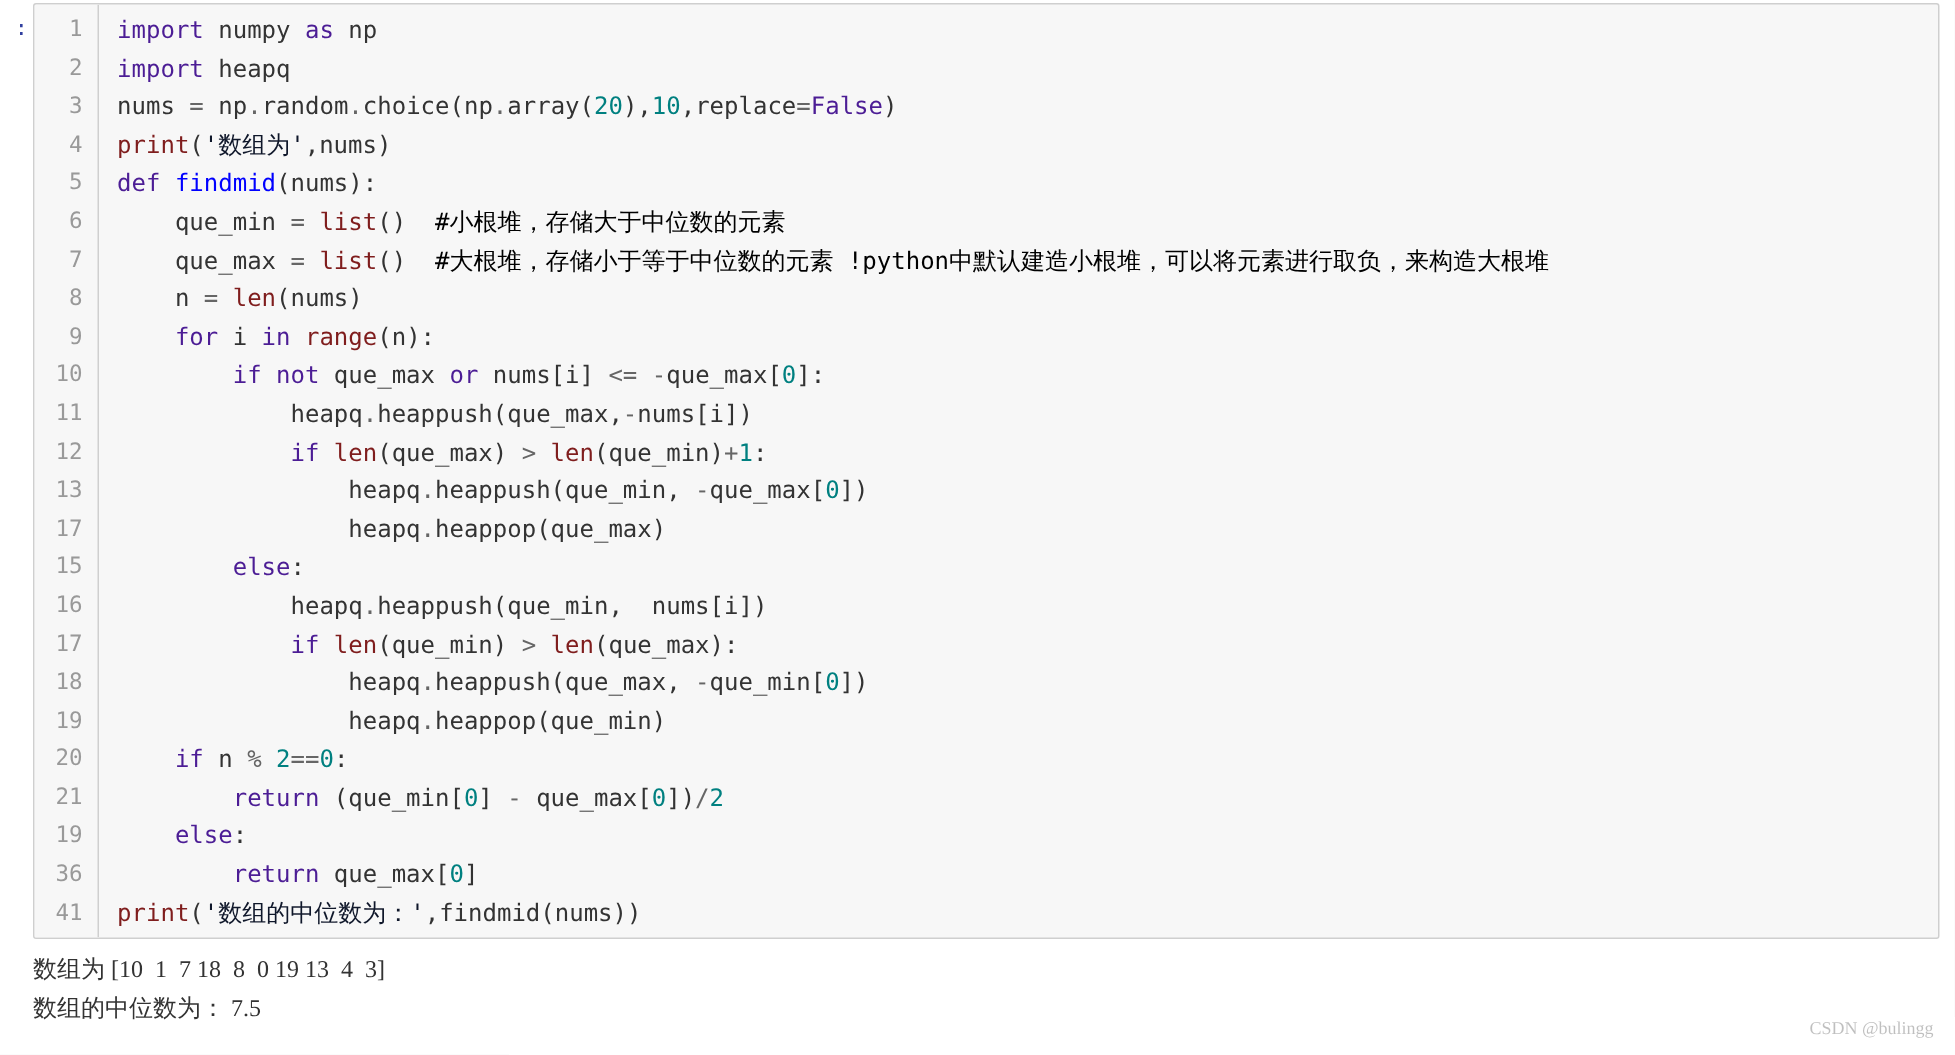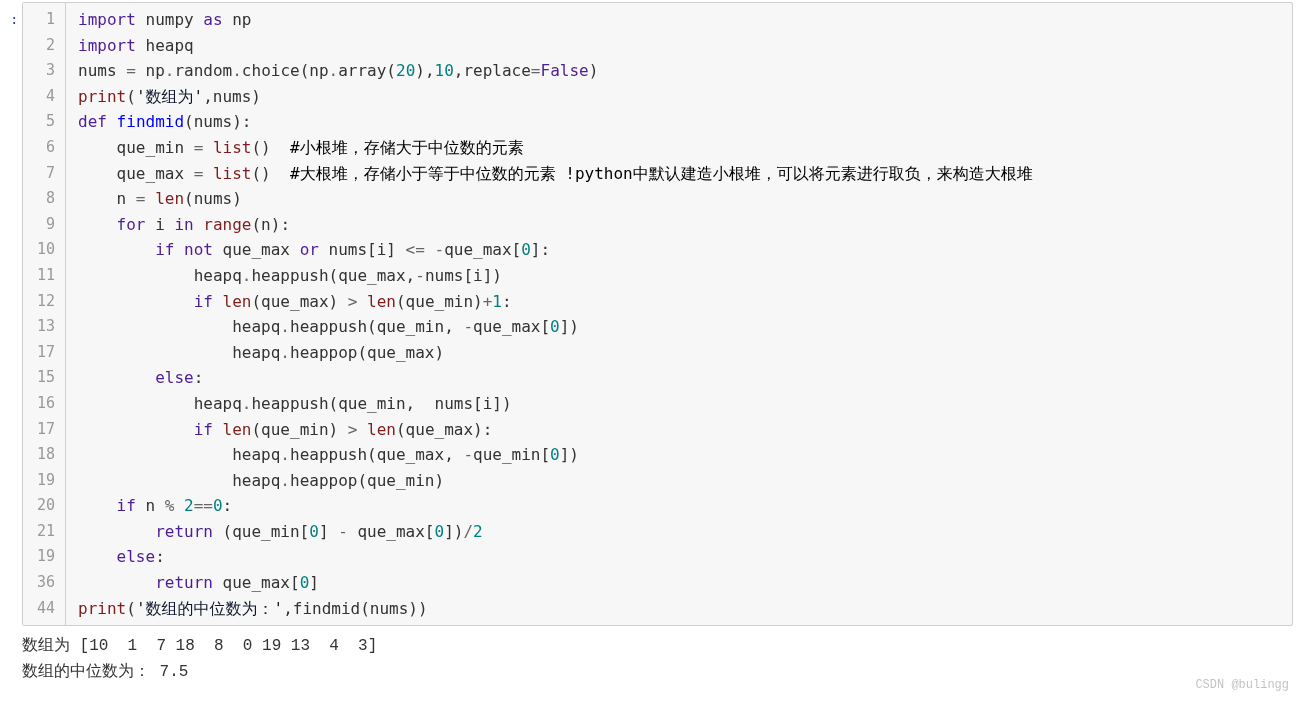--- a/index.html
+++ b/index.html
@@ -11,22 +11,22 @@
   .gutter .ln{display:block;height:25.6px;line-height:25.6px}
   .code{padding:4px 12px;white-space:pre;font-size:16px}
   .code .line{display:block;height:25.6px;line-height:25.6px}
   .kw{color:#4c1d95;font-weight:normal}
   .fn{color:#0000FF}
   .num{color:#008080}
   .str{color:#0f172a}
   .cm{color:#000000;}
   .op{color:#666}
   .bi{color:#7f1d1d}
-  .out{margin:8px 22px 0;font-family:Liberation Mono, monospace;font-size:16px;color:#333;white-space:pre}
-  .wm{position:fixed;right:14px;bottom:8px;color:rgba(0,0,0,0.25);font-size:12px;font-family:Liberation Mono, monospace}
+  .out{margin:8px 22px 0;font-family:Liberation Serif, serif;font-size:16px;color:#333;white-space:pre}
+  .wm{position:fixed;right:14px;bottom:8px;color:rgba(0,0,0,0.25);font-size:12px;font-family:Liberation Serif, serif}
 </style>
 </head>
 <body>
 
 <div class="wrap">
   <div class="cell">
     <div class="prompt">:</div>
     <div class="codebox">
       <div class="gutter" id="gutter">
           <span class="ln">1</span>
@@ -45,21 +45,21 @@
           <span class="ln">17</span>
           <span class="ln">15</span>
           <span class="ln">16</span>
           <span class="ln">17</span>
           <span class="ln">18</span>
           <span class="ln">19</span>
           <span class="ln">20</span>
           <span class="ln">21</span>
           <span class="ln">19</span>
           <span class="ln">36</span>
-          <span class="ln">44</span>
+          <span class="ln">41</span>
         </div>
       <div class="code" id="code"><span class="line"><span class="kw">import</span><span> numpy </span><span class="kw">as</span><span> np</span></span><span class="line"><span class="kw">import</span><span> heapq</span></span><span class="line"><span>nums </span><span class="op">=</span><span> np</span><span class="op">.</span><span>random</span><span class="op">.</span><span>choice(np</span><span class="op">.</span><span>array(</span><span class="num">20</span><span>),</span><span class="num">10</span><span>,replace</span><span class="op">=</span><span class="kw">False</span><span>)</span></span><span class="line"><span class="bi">print</span><span>(</span><span class="str">'数组为'</span><span>,nums)</span></span><span class="line"><span class="kw">def</span><span> </span><span class="fn">findmid</span><span>(nums):</span></span><span class="line"><span>    que_min </span><span class="op">=</span><span> </span><span class="bi">list</span><span>()  </span><span class="cm">#小根堆，存储大于中位数的元素</span></span><span class="line"><span>    que_max </span><span class="op">=</span><span> </span><span class="bi">list</span><span>()  </span><span class="cm">#大根堆，存储小于等于中位数的元素 !python中默认建造小根堆，可以将元素进行取负，来构造大根堆</span></span><span class="line"><span>    n </span><span class="op">=</span><span> </span><span class="bi">len</span><span>(nums)</span></span><span class="line"><span>    </span><span class="kw">for</span><span> i </span><span class="kw">in</span><span> </span><span class="bi">range</span><span>(n):</span></span><span class="line"><span>        </span><span class="kw">if</span><span> </span><span class="kw">not</span><span> que_max </span><span class="kw">or</span><span> nums[i] </span><span class="op">&lt;=</span><span> </span><span class="op">-</span><span>que_max[</span><span class="num">0</span><span>]:</span></span><span class="line"><span>            heapq</span><span class="op">.</span><span>heappush(que_max,</span><span class="op">-</span><span>nums[i])</span></span><span class="line"><span>            </span><span class="kw">if</span><span> </span><span class="bi">len</span><span>(que_max) </span><span class="op">&gt;</span><span> </span><span class="bi">len</span><span>(que_min)</span><span class="op">+</span><span class="num">1</span><span>:</span></span><span class="line"><span>                heapq</span><span class="op">.</span><span>heappush(que_min, </span><span class="op">-</span><span>que_max[</span><span class="num">0</span><span>])</span></span><span class="line"><span>                heapq</span><span class="op">.</span><span>heappop(que_max)</span></span><span class="line"><span>        </span><span class="kw">else</span><span>:</span></span><span class="line"><span>            heapq</span><span class="op">.</span><span>heappush(que_min,  nums[i])</span></span><span class="line"><span>            </span><span class="kw">if</span><span> </span><span class="bi">len</span><span>(que_min) </span><span class="op">&gt;</span><span> </span><span class="bi">len</span><span>(que_max):</span></span><span class="line"><span>                heapq</span><span class="op">.</span><span>heappush(que_max, </span><span class="op">-</span><span>que_min[</span><span class="num">0</span><span>])</span></span><span class="line"><span>                heapq</span><span class="op">.</span><span>heappop(que_min)</span></span><span class="line"><span>    </span><span class="kw">if</span><span> n </span><span class="op">%</span><span> </span><span class="num">2</span><span class="op">==</span><span class="num">0</span><span>:</span></span><span class="line"><span>        </span><span class="kw">return</span><span> (que_min[</span><span class="num">0</span><span>] </span><span class="op">-</span><span> que_max[</span><span class="num">0</span><span>])</span><span class="op">/</span><span class="num">2</span></span><span class="line"><span>    </span><span class="kw">else</span><span>:</span></span><span class="line"><span>        </span><span class="kw">return</span><span> que_max[</span><span class="num">0</span><span>]</span></span><span class="line"><span class="bi">print</span><span>(</span><span class="str">'数组的中位数为：'</span><span>,findmid(nums))</span></span></div>
     </div>
   </div>
   <div class="out"><span>数组为 [10  1  7 18  8  0 19 13  4  3]</span>
 <span>数组的中位数为： 7.5</span></div>
 </div>
 <div class="wm">CSDN @bulingg</div>
 
 </body></html>

